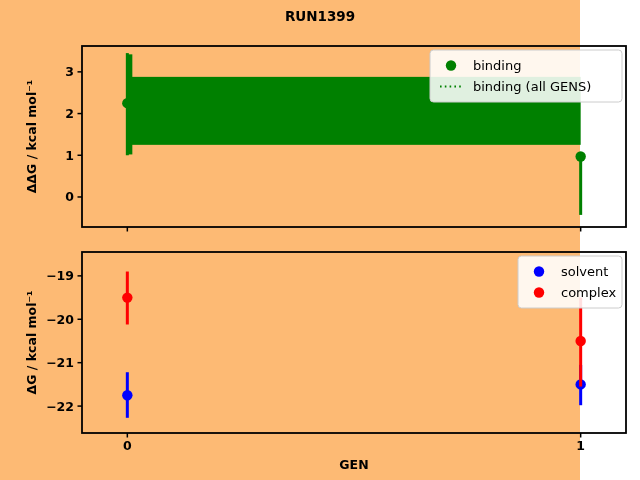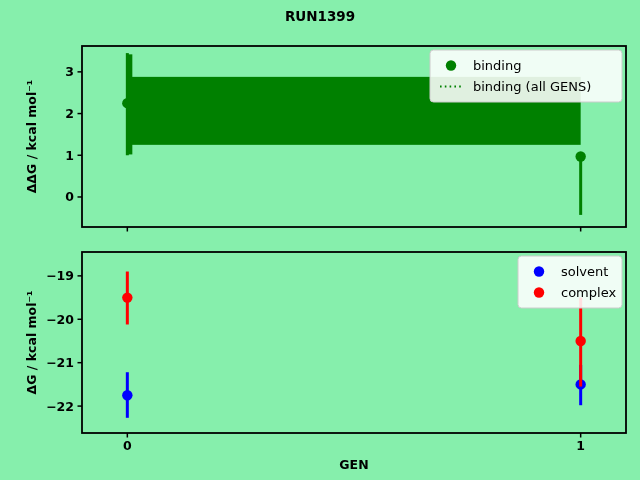--- a/index.html
+++ b/index.html
@@ -8,23 +8,23 @@
     background: #ffffff;
   }
   body {
     width: 640px;
     height: 480px;
     font-family: "DejaVu Sans", sans-serif;
     overflow: hidden;
   }
   #figure {
     position: relative;
-    width: 640px;
+    width: 580px;
     height: 480px;
-    background: #86efac;
+    background: #fdba74;
   }
   #figure svg {
     display: block;
   }
   .tick-label {
     font-family: "DejaVu Sans", sans-serif;
     font-size: 12.5px;
     font-weight: bold;
     fill: #000000;
   }

